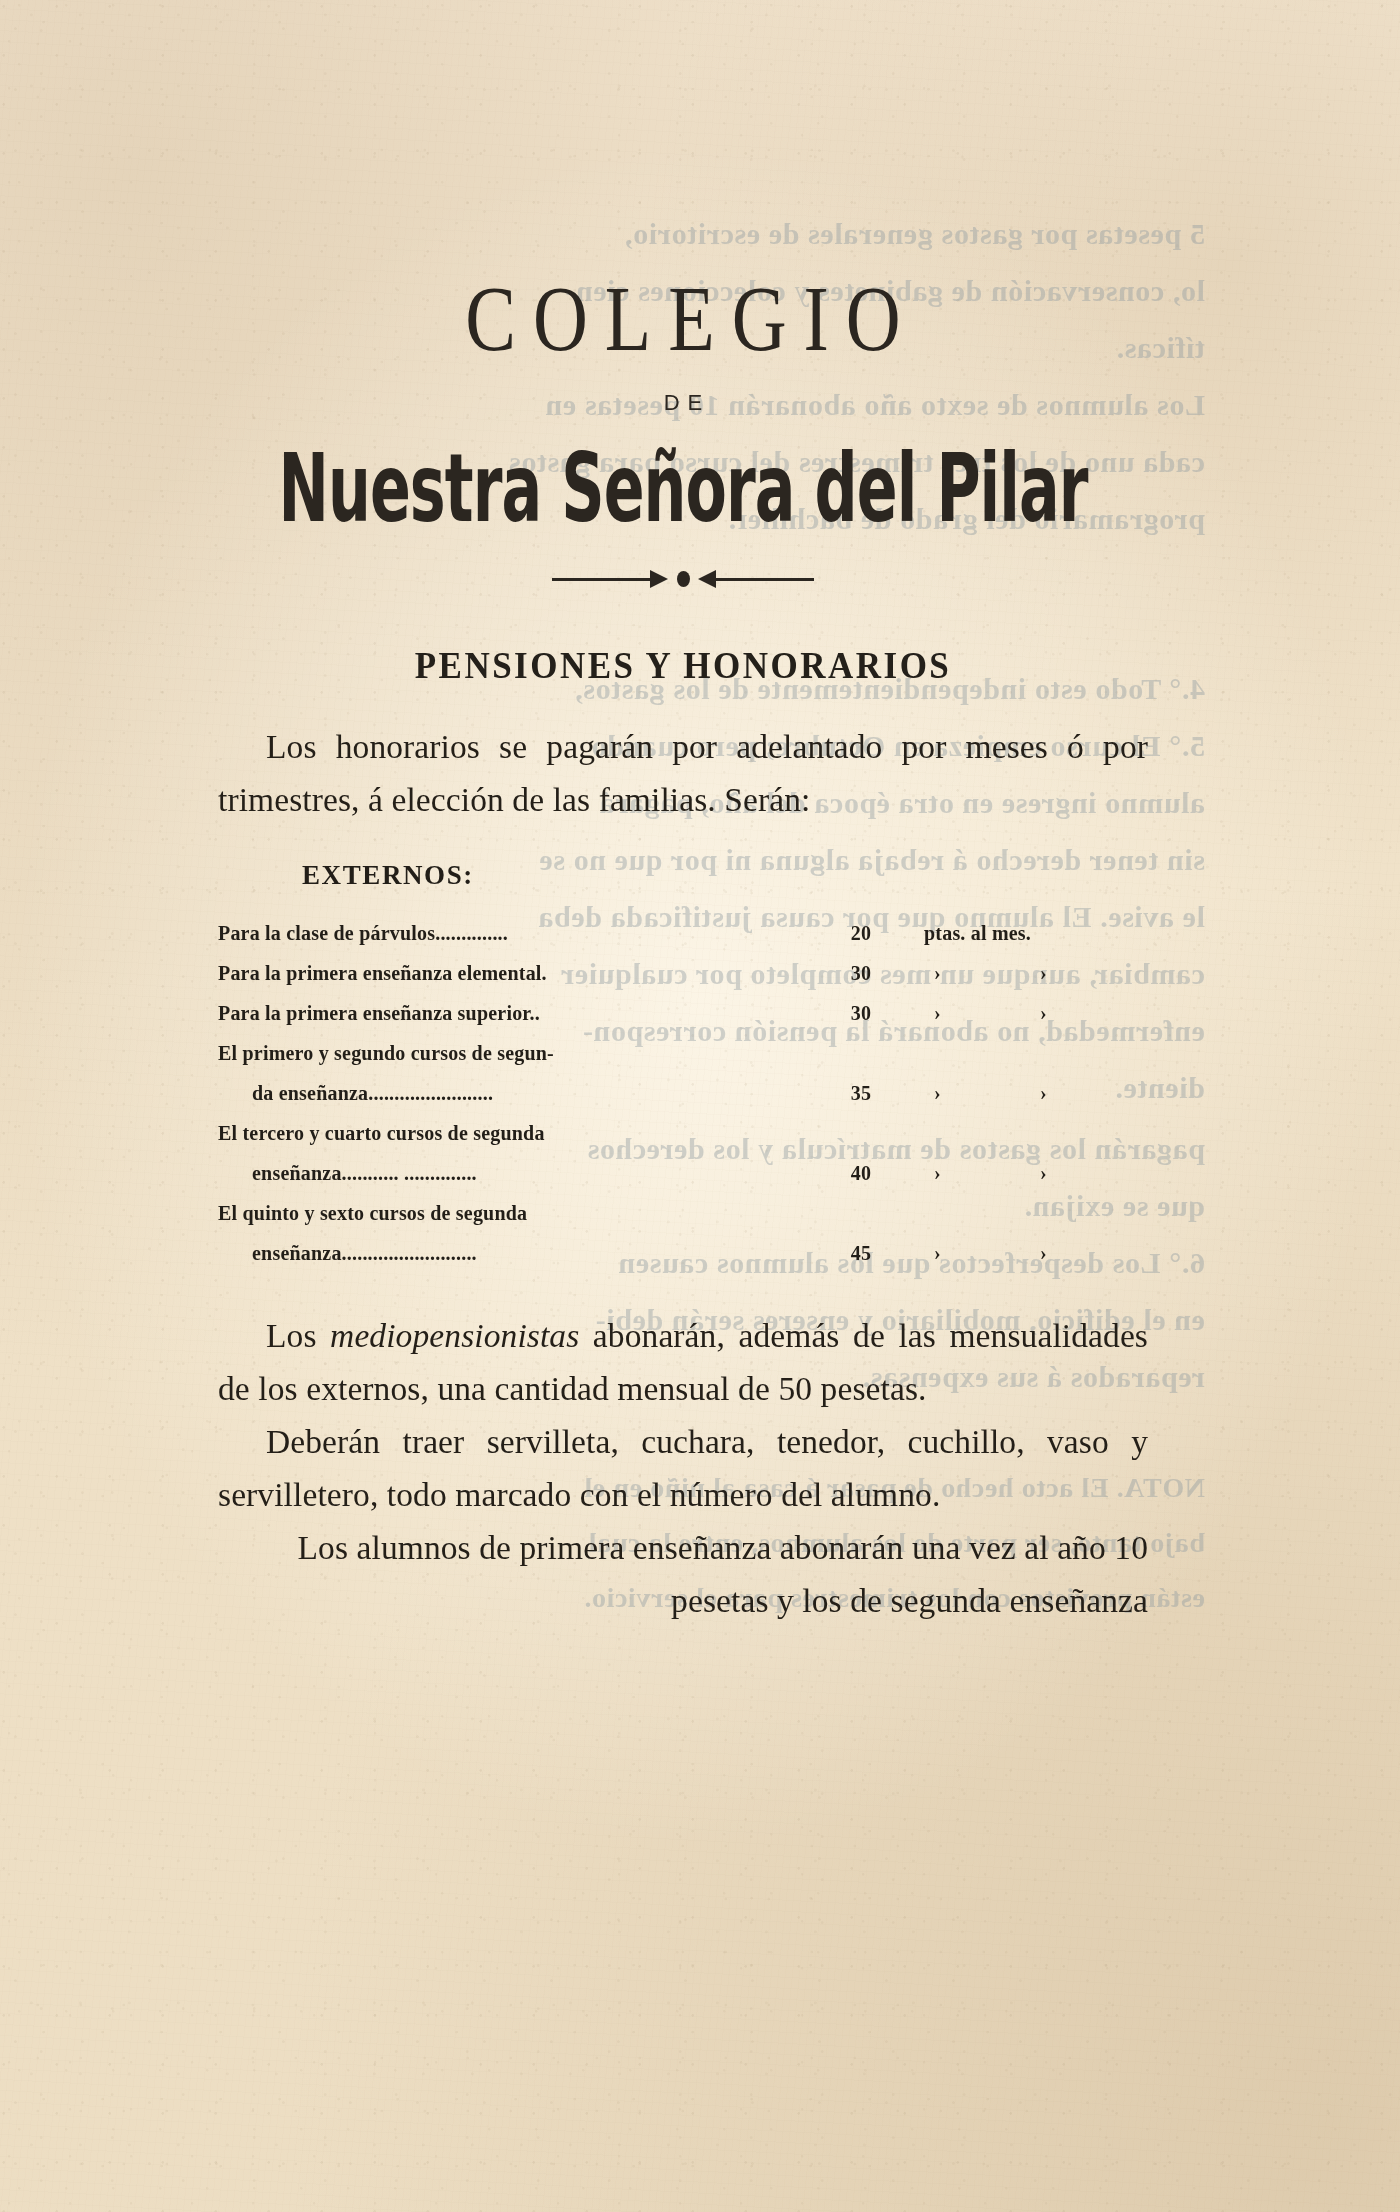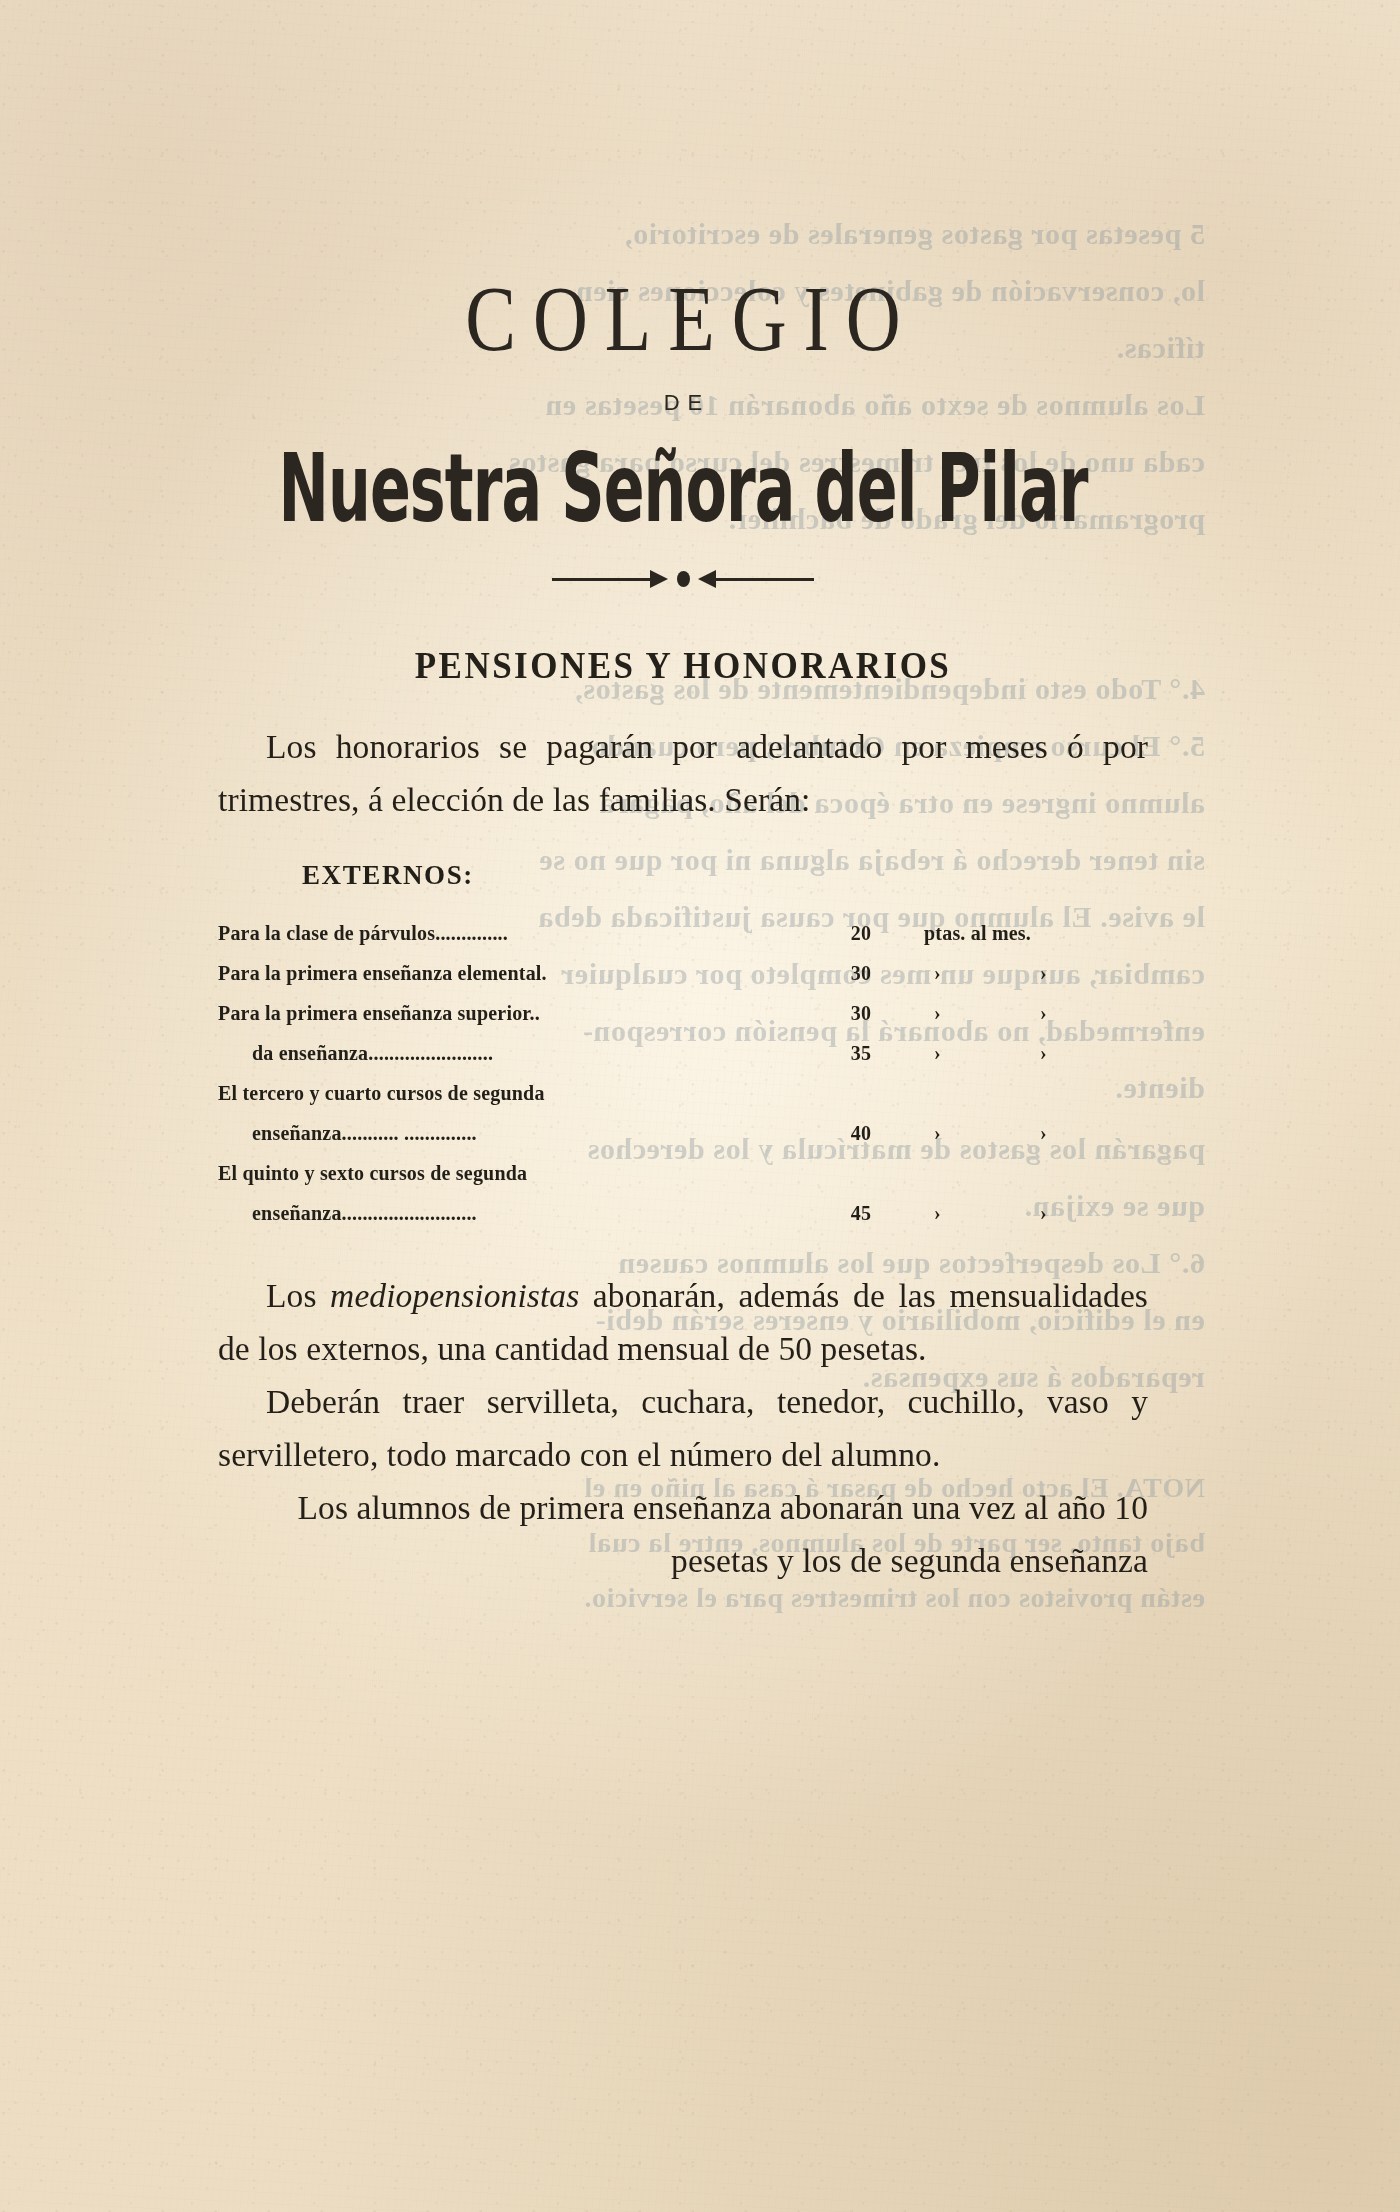--- a/index.html
+++ b/index.html
@@ -304,20 +304,23 @@
       </div>
 
       <div class="fee-row">
         <span class="fee-label">Para la primera enseñanza superior..</span>
         <span class="fee-amount">30</span>
         <span class="fee-ditto1">›</span>
         <span class="fee-ditto2">›</span>
       </div>
 
       <div class="fee-row">
+        <span class="fee-label">El primero y segundo cursos de segun-</span>
+      </div>
+      <div class="fee-row">
         <span class="fee-label cont">da enseñanza........................</span>
         <span class="fee-amount">35</span>
         <span class="fee-ditto1">›</span>
         <span class="fee-ditto2">›</span>
       </div>
 
       <div class="fee-row">
         <span class="fee-label">El tercero y cuarto cursos de segunda</span>
       </div>
       <div class="fee-row">

